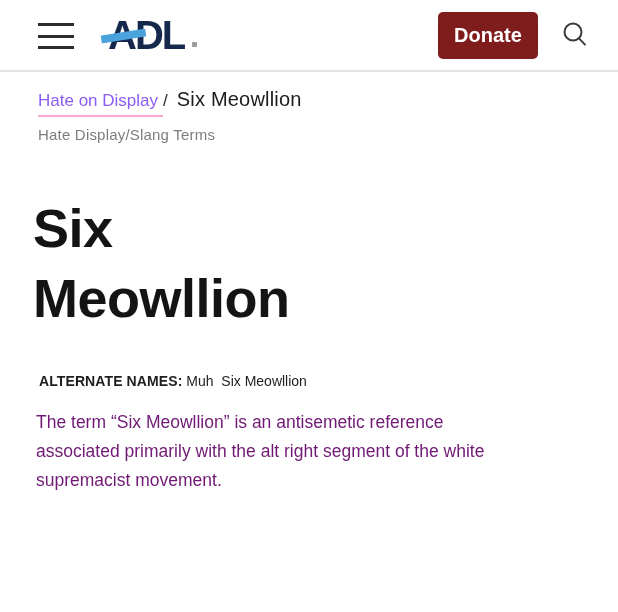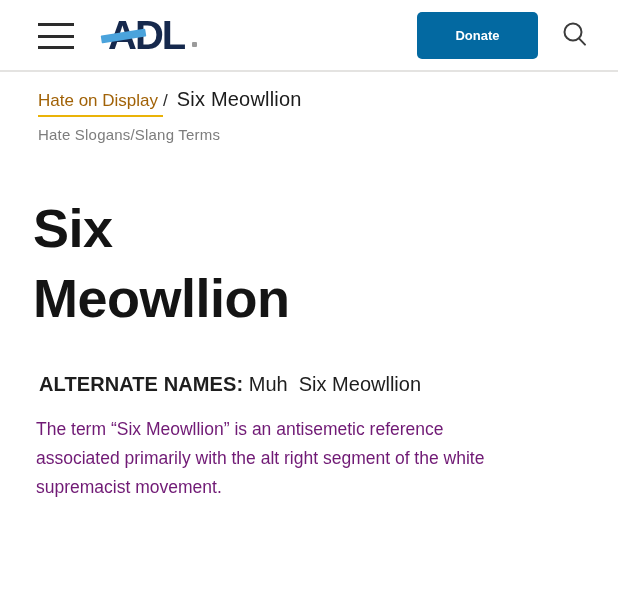--- a/index.html
+++ b/index.html
@@ -61,51 +61,51 @@
     background: #9b9b9b;
     border-radius: 1px;
     margin-left: 3px;
     vertical-align: baseline;
     position: relative;
     top: -2px;
   }
 
   .header-right { margin-left: auto; display: flex; align-items: center; }
   .donate {
-    background: #0369a1;
+    background: #7f1d1d;
     color: #ffffff;
     border: none;
     border-radius: 5px;
     font-family: "Liberation Sans", sans-serif;
-    font-size: 13px;
+    font-size: 20px;
     font-weight: 700;
-    width: 121px;
+    width: 100px;
     height: 47px;
     cursor: pointer;
   }
   .search-btn {
     background: none; border: none; cursor: pointer;
     margin-left: 18px;
     width: 38px; height: 38px;
     display: flex; align-items: center; justify-content: center;
   }
 
   
   main { padding: 16px 36px 0 36px; }
 
   .breadcrumb {
     display: flex;
     align-items: baseline;
     margin-left: 2px;
   }
   .breadcrumb a.crumb-link {
     font-size: 17px;
-    color: #a16207;
+    color: #8b5cf6;
     text-decoration: none;
-    border-bottom: 2px solid #eab308;
+    border-bottom: 2px solid #f9a8d4;
     padding-bottom: 4px;
     padding-right: 5px;
     cursor: pointer;
   }
   .breadcrumb .sep {
     font-size: 17px;
     color: #2b2b2b;
     margin: 0 9px 0 0;
   }
   .breadcrumb .current {
@@ -128,21 +128,21 @@
     font-size: 54px;
     line-height: 1.3;
     font-weight: 700;
     letter-spacing: -0.5px;
     color: #141414;
   }
 
   .alt-names {
     margin-top: 40px;
     padding-left: 3px;
-    font-size: 20px;
+    font-size: 14px;
     color: #1e1e1e;
     white-space: pre-wrap;
   }
   .alt-names strong { font-weight: 700; letter-spacing: 0.1px; }
 
   .body-p {
     margin-top: 19px;
     max-width: 545px;
     font-size: 17.5px;
     line-height: 1.66;
@@ -179,21 +179,21 @@
       </button>
     </div>
   </header>
 
   <main>
     <nav class="breadcrumb">
       <a class="crumb-link" href="#">Hate on Display</a>
       <span class="sep">/</span>
       <span class="current">Six Meowllion</span>
     </nav>
-    <div class="category">Hate Slogans/Slang Terms</div>
+    <div class="category">Hate Display/Slang Terms</div>
 
     <h1 class="page-title">Six Meowllion</h1>
 
     <p class="alt-names"><strong>ALTERNATE NAMES:</strong><span> Muh  Six Meowllion</span></p>
 
     <p class="body-p">The term “Six Meowllion” is an antisemetic reference
 associated primarily with the alt right segment of the white
 supremacist movement.</p>
   </main>
 

